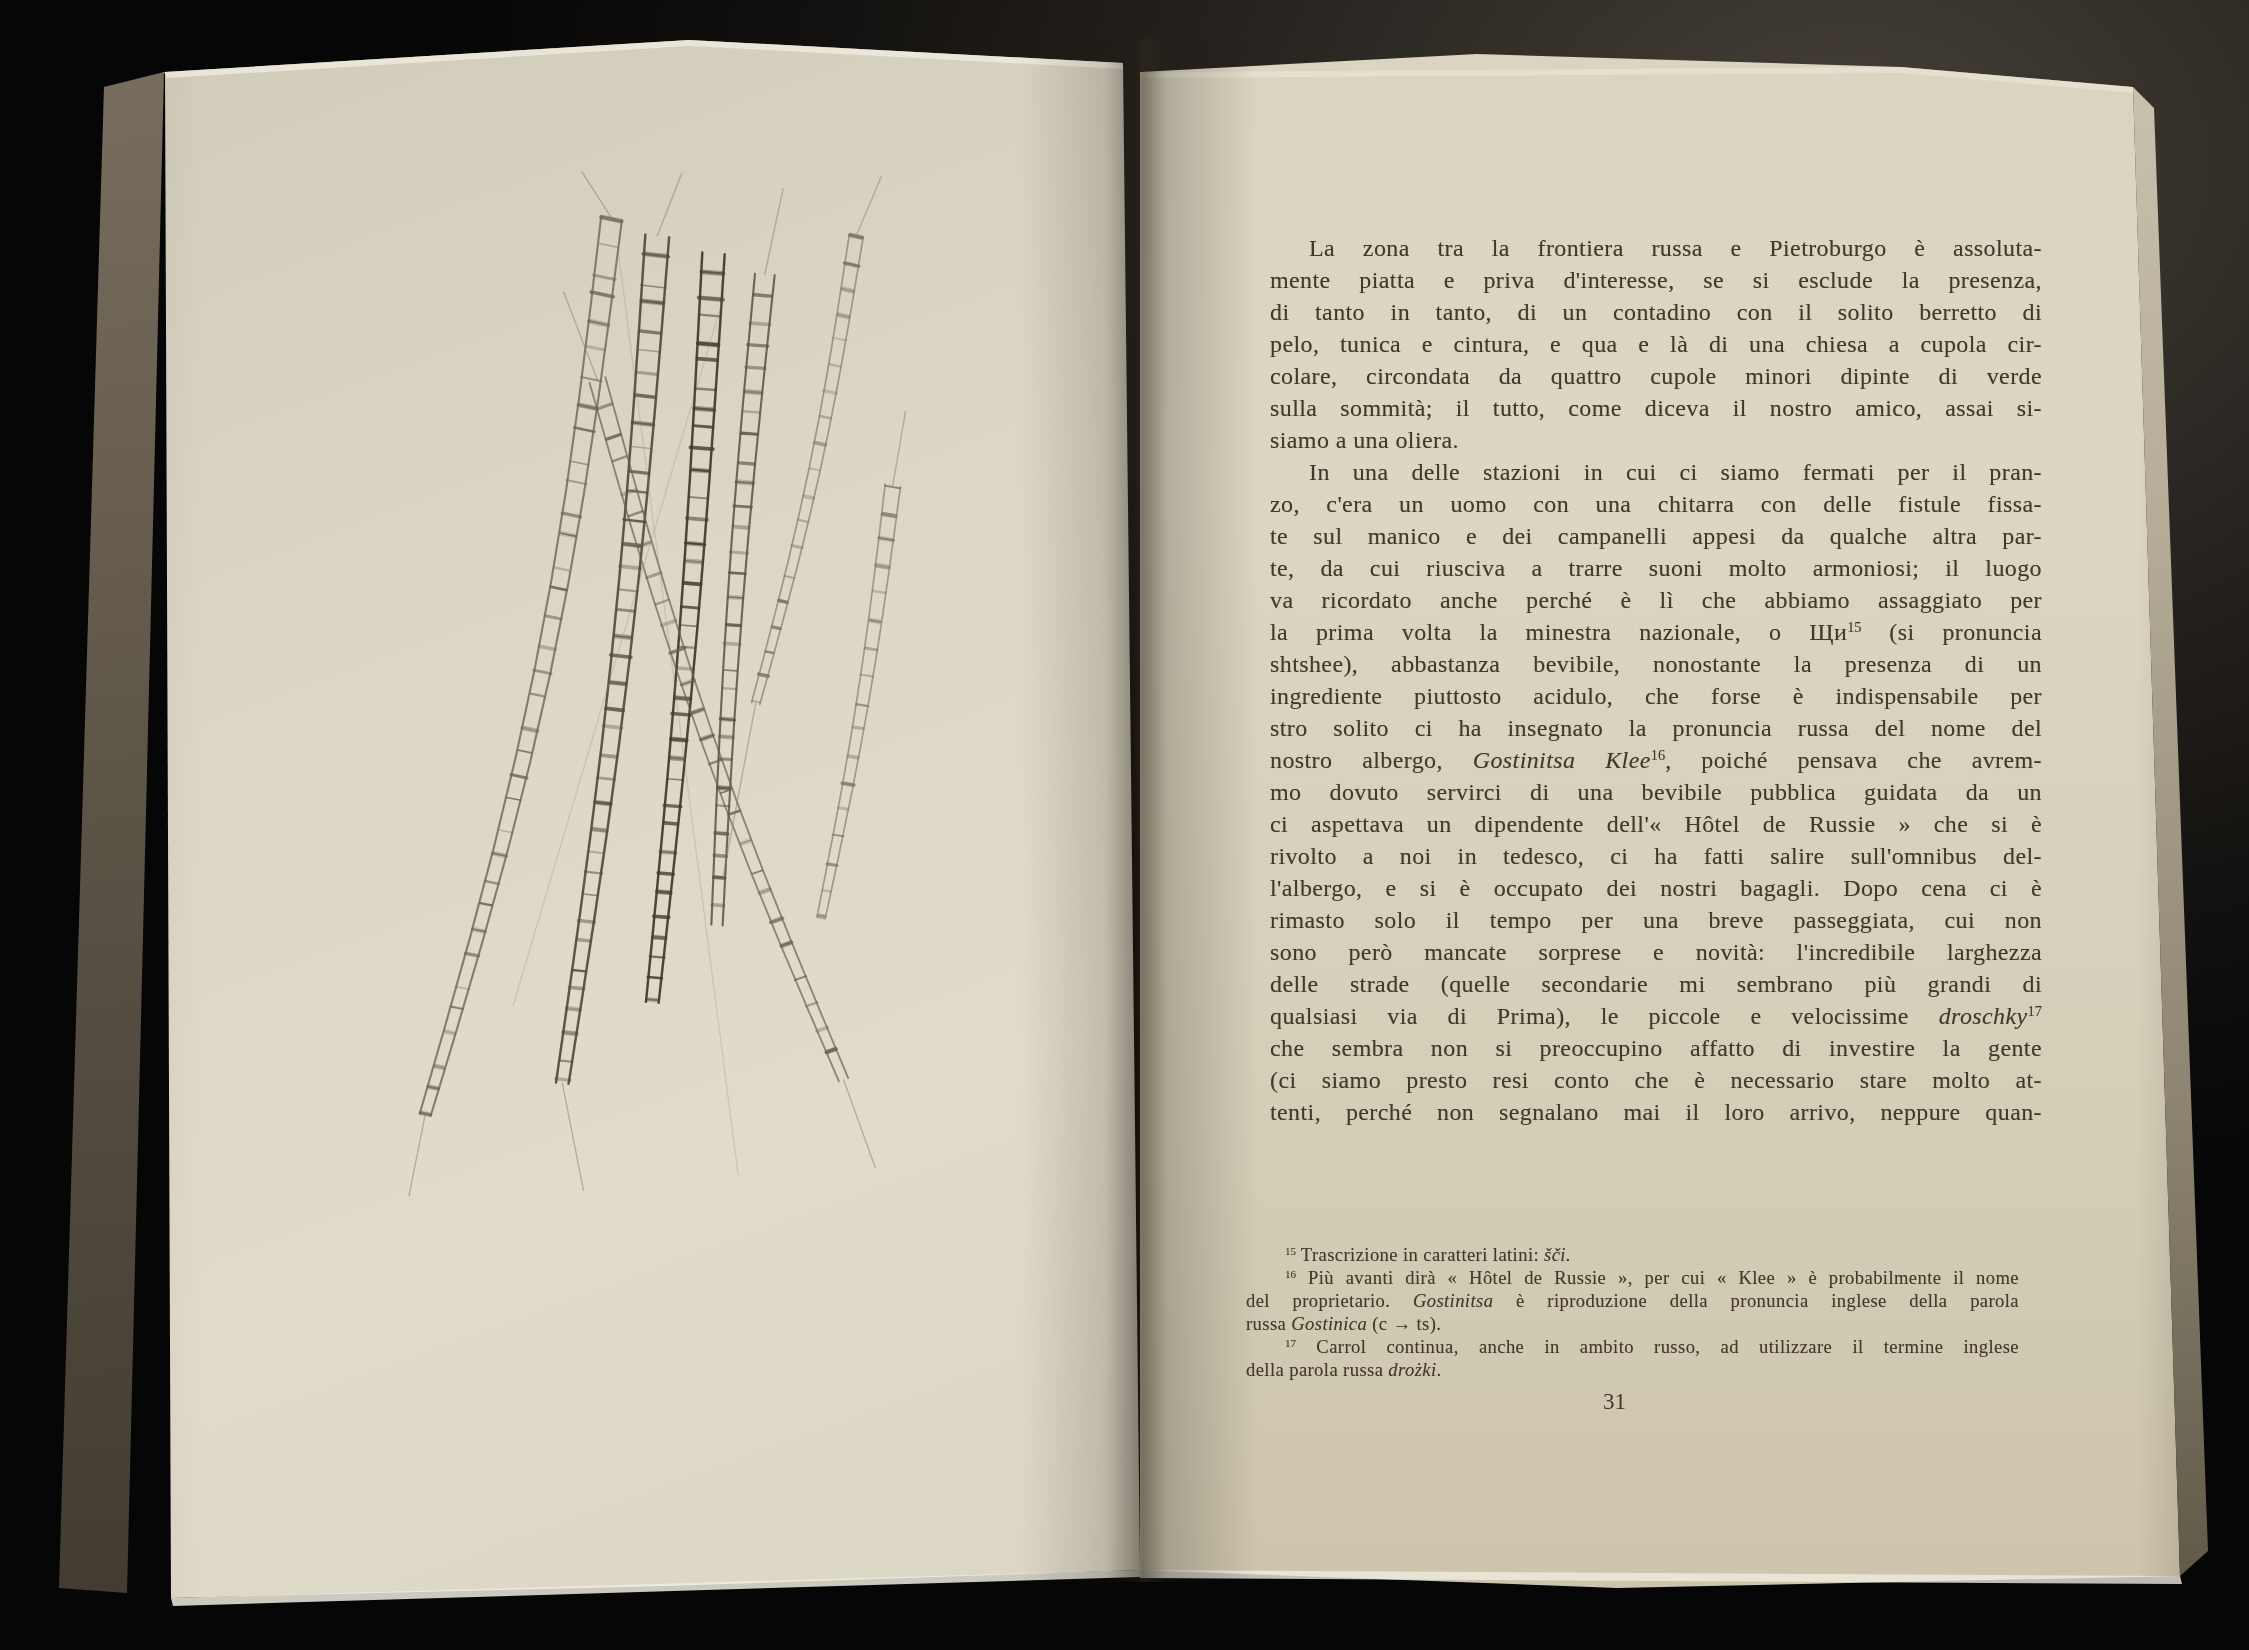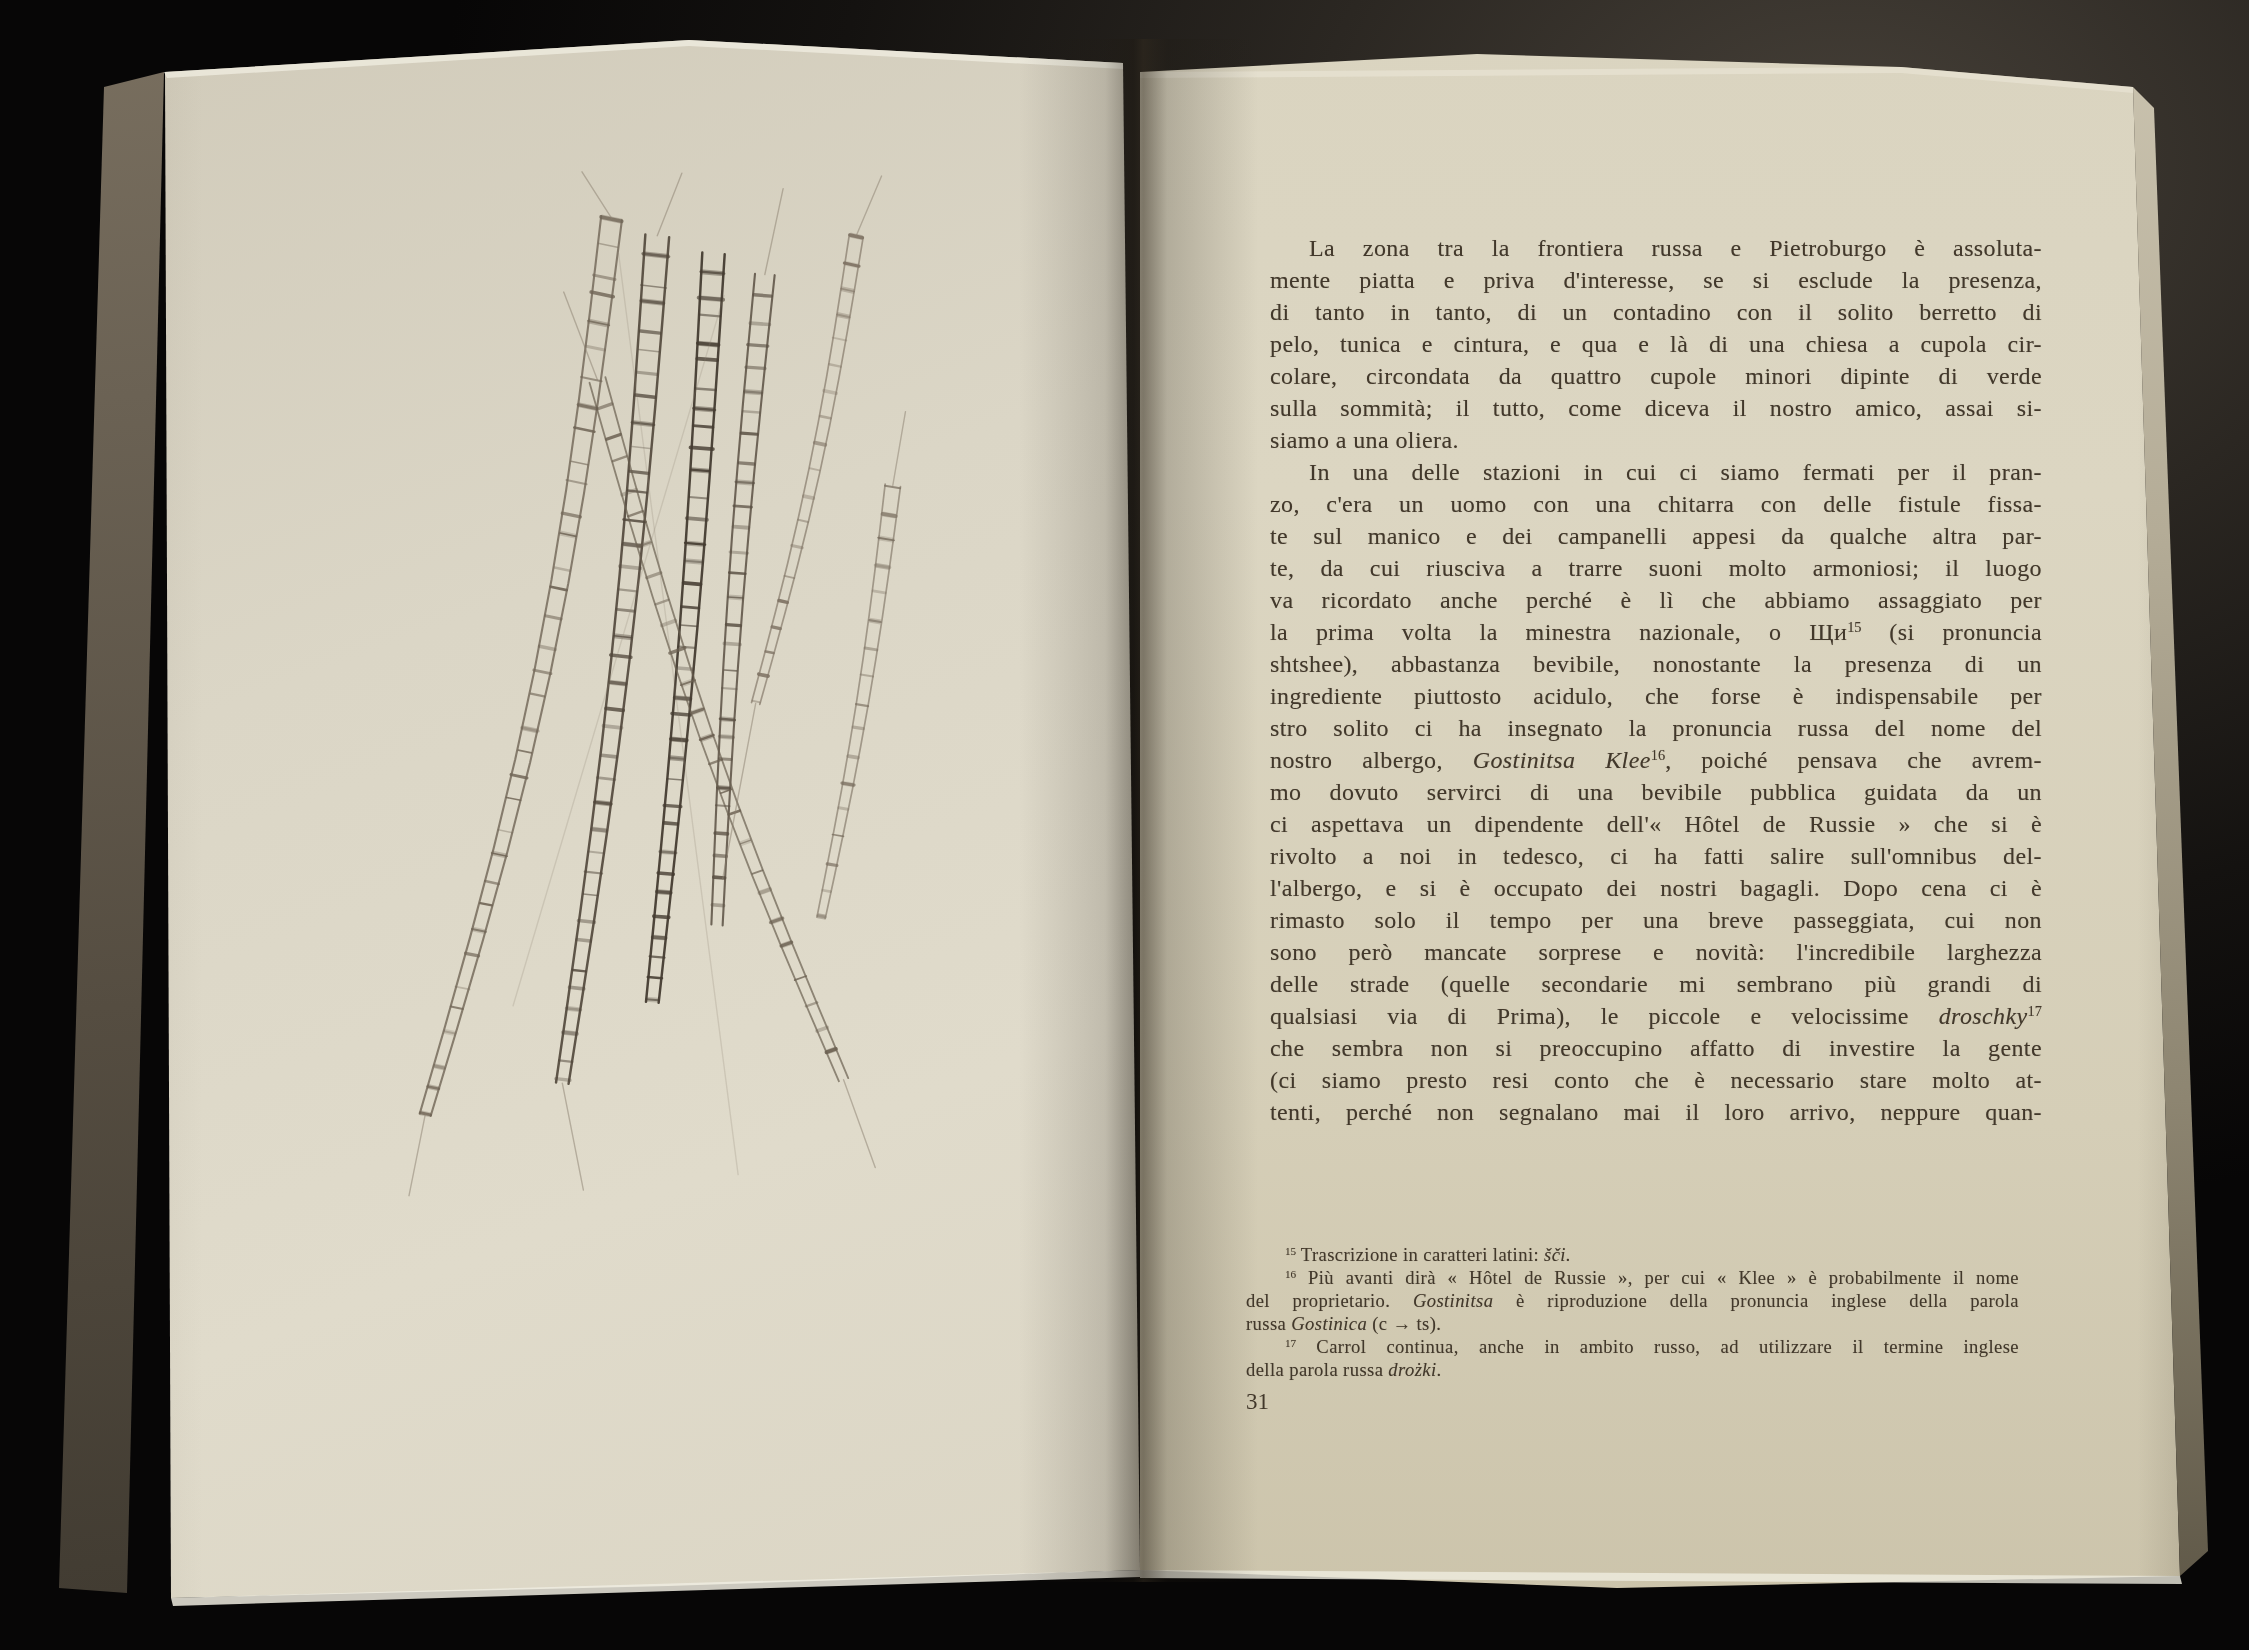--- a/index.html
+++ b/index.html
@@ -49,21 +49,21 @@
   .textcol{position:absolute;color:#42382b;text-shadow:0 0 0.7px rgba(66,56,43,.35);letter-spacing:0.4px;}
   #body-text{left:1246px;top:232px;width:772px;margin-left:24px;}
   #body-text .tline{height:32px;line-height:32px;font-size:24px;white-space:normal;}
   #footnotes{left:1246px;top:1243px;width:773px;}
   #footnotes .tline{height:23px;line-height:23px;font-size:18.6px;}
   .tline{text-align:left;}
   .tline.just{text-align:justify;text-align-last:justify;}
   .tline.ind{text-indent:39px;}
   .it{font-style:italic;}
   .sup{font-size:.6em;position:relative;top:-.55em;letter-spacing:0;}
-  #page-number{left:1246px;top:1389px;width:737px;text-align:left;font-size:23px;position:absolute;color:#42382b;}
+  #page-number{left:1246px;top:1389px;width:737px;text-align:center;font-size:23px;position:absolute;color:#42382b;}
   #sketch{position:absolute;left:302px;top:169px;width:605px;height:1097px;}
 </style>
 </head>
 <body>
 
 <div class="photo">
   <div class="layer cover-edge"></div>
   <div class="layer left-page"></div>
   <div class="layer right-page"></div>
   <div class="layer fore-edge"></div>

